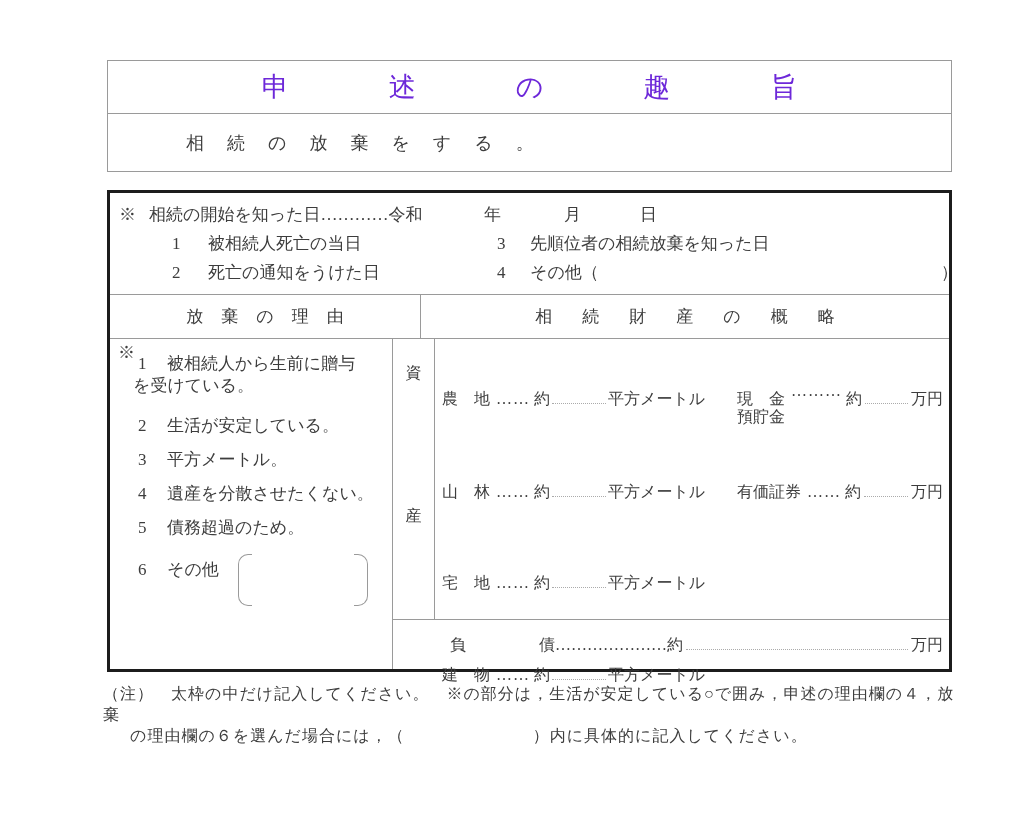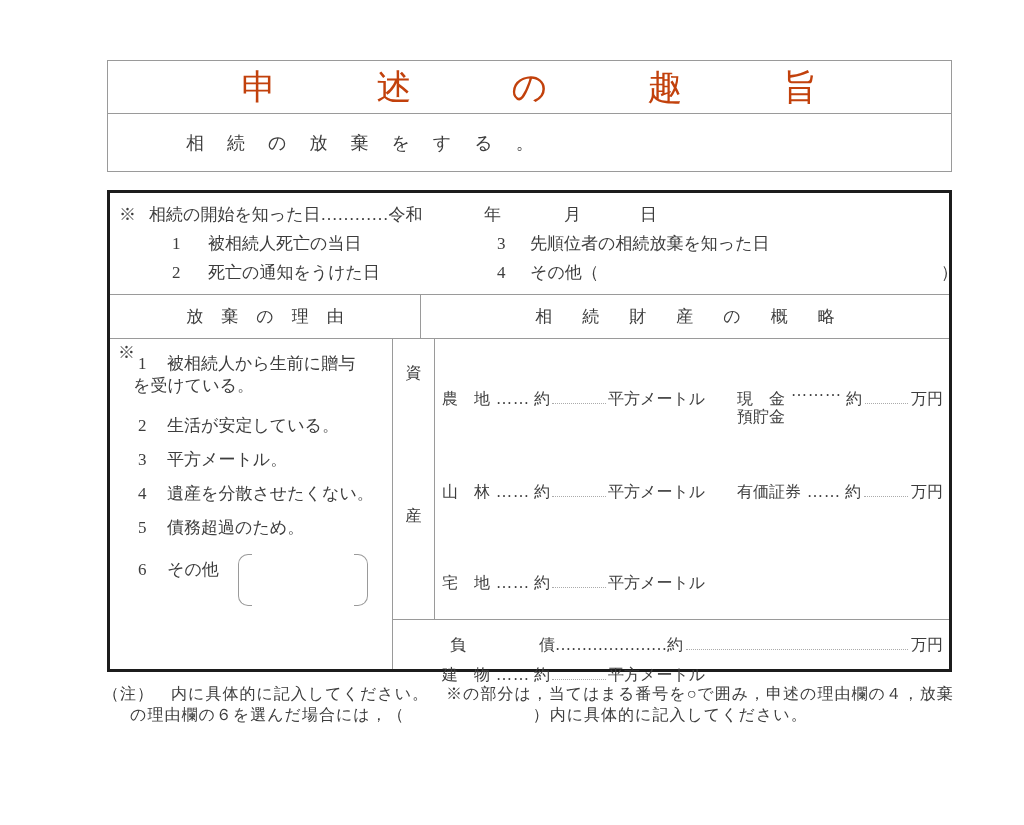--- a/index.html
+++ b/index.html
@@ -8,21 +8,21 @@
     font-family:"Liberation Serif","DejaVu Serif",serif;
     color:#3d3d3d;
   }
   .page{position:relative;width:1024px;height:825px;overflow:hidden;}
 
   
   .box1{position:absolute;left:107px;top:60px;width:845px;height:112px;
         border:1px solid #9a9a9a;box-sizing:border-box;background:#fff;}
   .box1-title{height:52px;border-bottom:1px solid #9a9a9a;
         display:flex;align-items:center;justify-content:center;}
-  .big-title{font-size:35px;letter-spacing:100px;margin-right:-100px;white-space:nowrap;color:#c2410c;font-family:Liberation Mono, monospace;}
+  .big-title{font-size:27px;letter-spacing:100px;margin-right:-100px;white-space:nowrap;color:#6d28d9;font-family:Liberation Mono, monospace;}
   .box1-body{padding:17px 0 0 78px;}
   .spread-md{font-size:18px;letter-spacing:23px;white-space:nowrap;}
 
   
   .box2{position:absolute;left:107px;top:190px;width:845px;height:482px;
         border:3px solid #1c1c1c;box-sizing:border-box;background:#fff;
         display:flex;flex-direction:column;}
   .box2-title{height:55px;min-height:55px;border-bottom:1px solid #9a9a9a;
         display:flex;align-items:center;justify-content:center;}
 
@@ -267,19 +267,19 @@
           <span>約</span>
           <span class="blank bflex"></span>
           <span class="f-unit">万円</span>
         </div>
       </div>
 
     </div>
   </div>
 
   <div class="notes">
-    <div>（注）　内に具体的に記入してください。　※の部分は，当てはまる番号を○で囲み，申述の理由欄の４，放棄</div>
+    <div>（注）　太枠の中だけ記入してください。　※の部分は，生活が安定している○で囲み，申述の理由欄の４，放棄</div>
     <div class="n2">
       <span>の理由欄の６を選んだ場合には，（</span><span class="n-gap"></span><span>）内に具体的に記入してください。</span>
     </div>
   </div>
 
 </div>
 
 </body></html>

